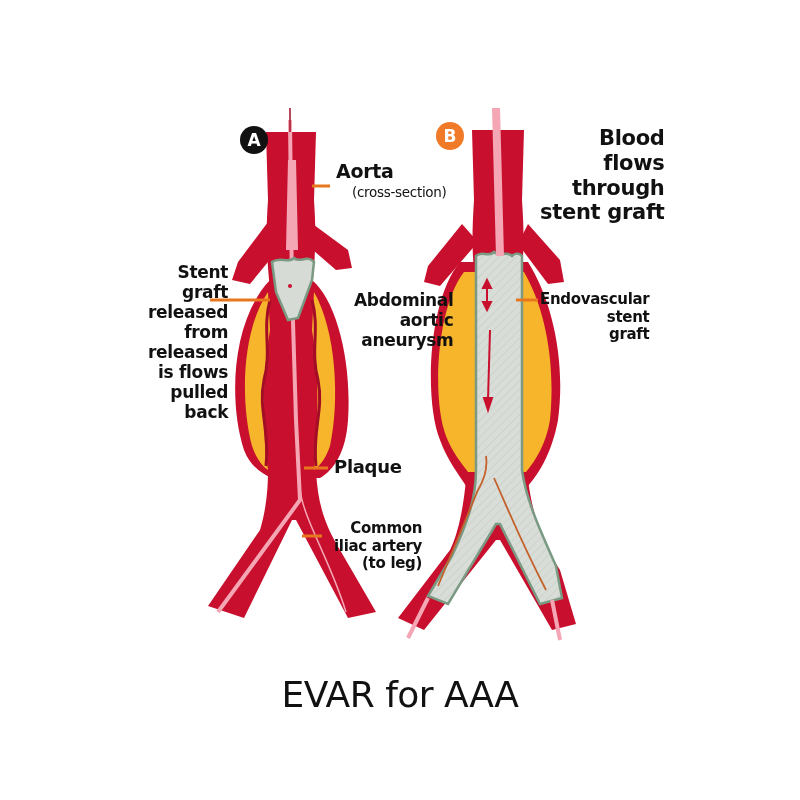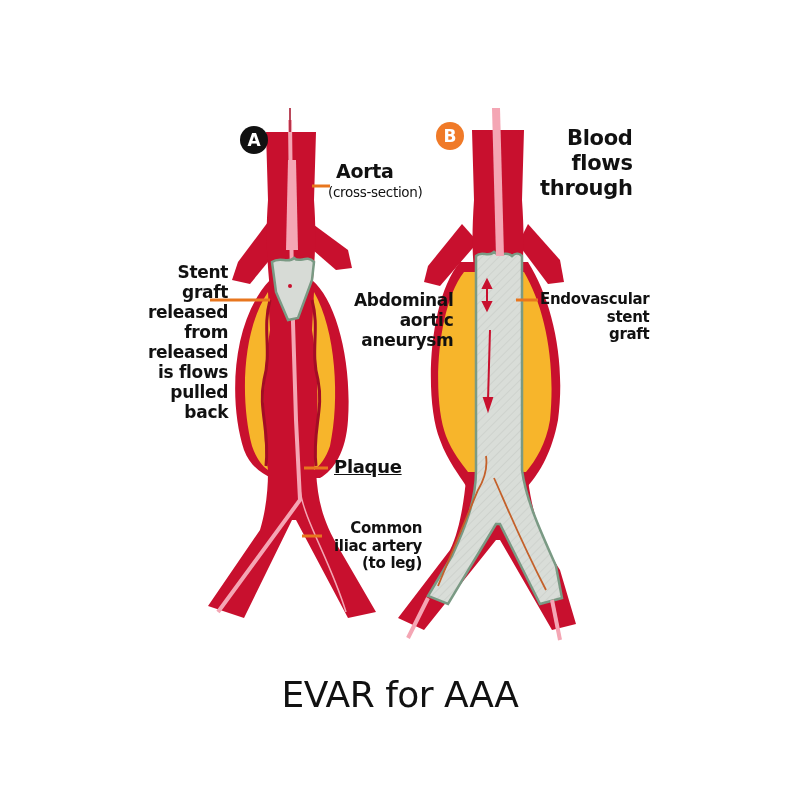--- a/index.html
+++ b/index.html
@@ -89,51 +89,52 @@
 
     <g stroke="#e8761e" stroke-width="3" fill="none">
       <line x1="516" y1="300" x2="538" y2="300"></line>
     </g>
   </svg>
 
   <div class="badge" style="left:240px; top:126px; background:#111;">A</div>
   <div class="badge" style="left:436px; top:122px; background:#f07a28;">B</div>
 
   <div class="lbl" style="left:336px; top:160px; font-size:19px;">Aorta</div>
-  <div class="lbl" style="left:328px; top:185px; font-size:13.5px; font-weight:normal;">(cross-section)</div>
+  <div class="lbl" style="left:352px; top:185px; font-size:13.5px; font-weight:normal;">(cross-section)</div>
 
   <div class="lbl" style="left:148px; top:262px; font-size:17px;">
     <span>Stent</span>
     <span>graft</span>
     <span>released</span>
     <span>from</span>
     <span>released</span>
     <span>is flows</span>
     <span>pulled</span>
     <span>back</span>
   </div>
 
   <div class="lbl" style="left:338px; top:290px; font-size:17px;margin-left:16px;">
     <span>Abdominal</span>
     <span>aortic</span>
     <span>aneurysm</span>
   </div>
 
-  <div class="lbl" style="left:334px; top:456px; font-size:18px;text-decoration:underline;">Plaque</div>
+  <div class="lbl" style="left:334px; top:456px; font-size:18px;">Plaque</div>
 
   <div class="lbl" style="left:334px; top:520px; font-size:15px;">
     <span>Common</span>
     <span>iliac artery</span>
     <span>(to leg)</span>
   </div>
 
   <div class="lbl" style="left:540px; top:126px; font-size:21px;">
     <span>Blood</span>
     <span>flows</span>
     <span>through</span>
+    <span>stent graft</span>
   </div>
 
   <div class="lbl" style="left:540px; top:291px; font-size:15px;">
     <span>Endovascular</span>
     <span>stent</span>
     <span>graft</span>
   </div>
 
   <div class="title">EVAR for AAA</div>
 </div>

